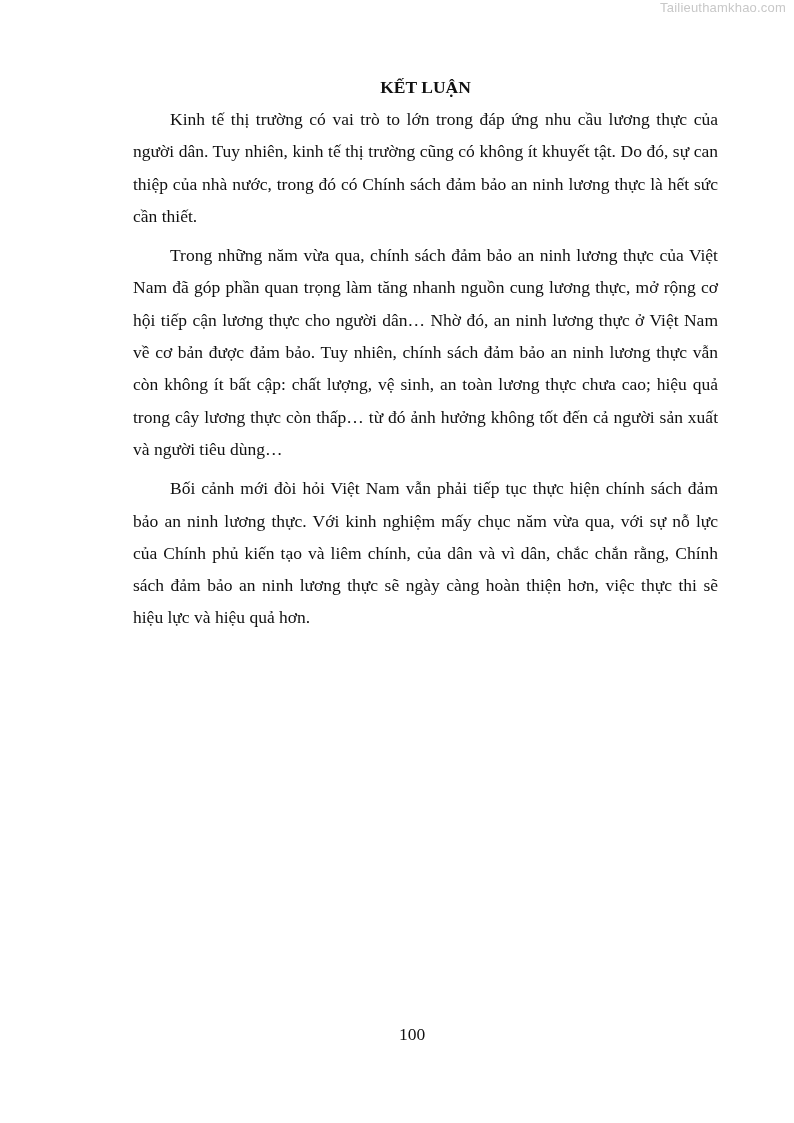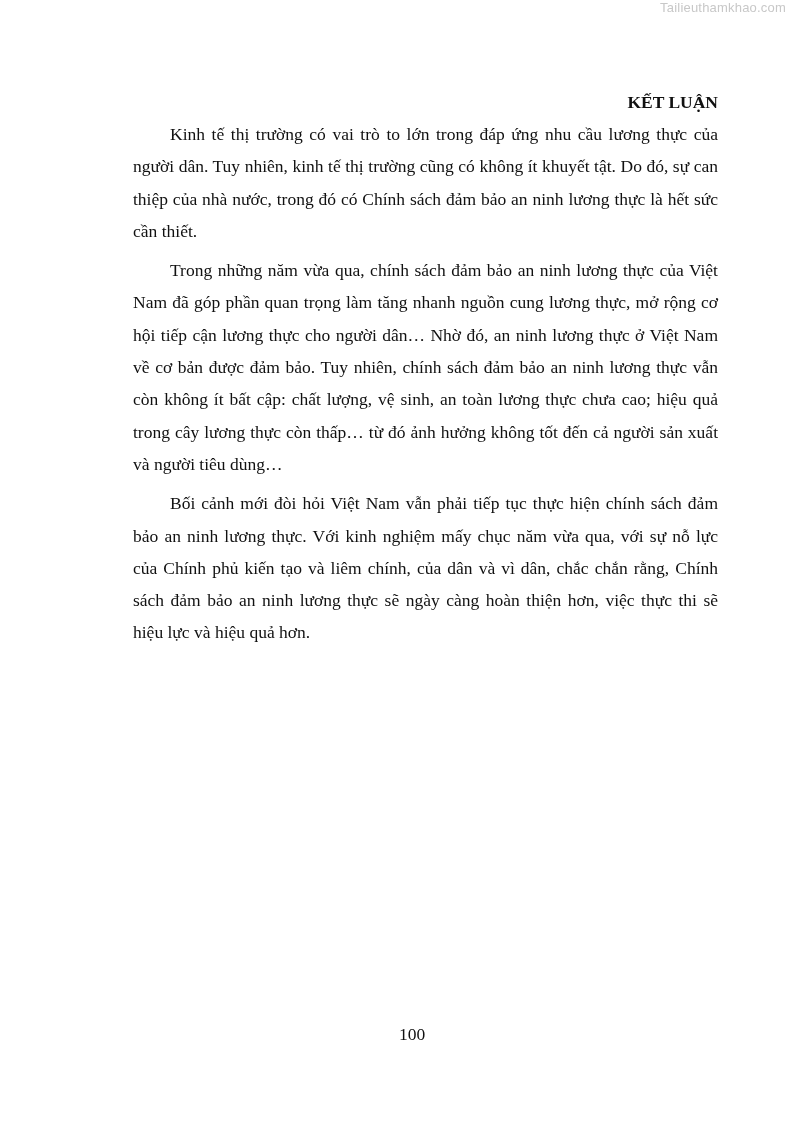--- a/index.html
+++ b/index.html
@@ -7,22 +7,22 @@
     .watermark {
       position: absolute; top: 0; right: 8px;
       font-family: "Liberation Sans", sans-serif;
       font-size: 13px; color: #c8c8c8; letter-spacing: 0.2px;
     }
     .page {
       position: absolute; left: 133px; top: 76px; width: 585px;
       font-family: "Liberation Serif", serif; color: #111111;
     }
     .title {
-      text-align: right; font-weight: bold; font-size: 17.5px;
-      margin: 15px 0 5px 0; line-height: 22px;
+      text-align: center; font-weight: bold; font-size: 17.5px;
+      margin: 0 0 5px 0; line-height: 22px;
     }
     .para {
       font-size: 17.5px; line-height: 32.3px; text-align: justify;
       text-indent: 37px; margin: 0 0 7px 0;
     }
     .page-number {
       position: absolute; top: 1024px; left: 0; width: 794px; text-align: center;
       font-family: "Liberation Serif", serif; font-size: 17.5px; color: #111;
       padding-left: 30px; box-sizing: border-box;
     }

